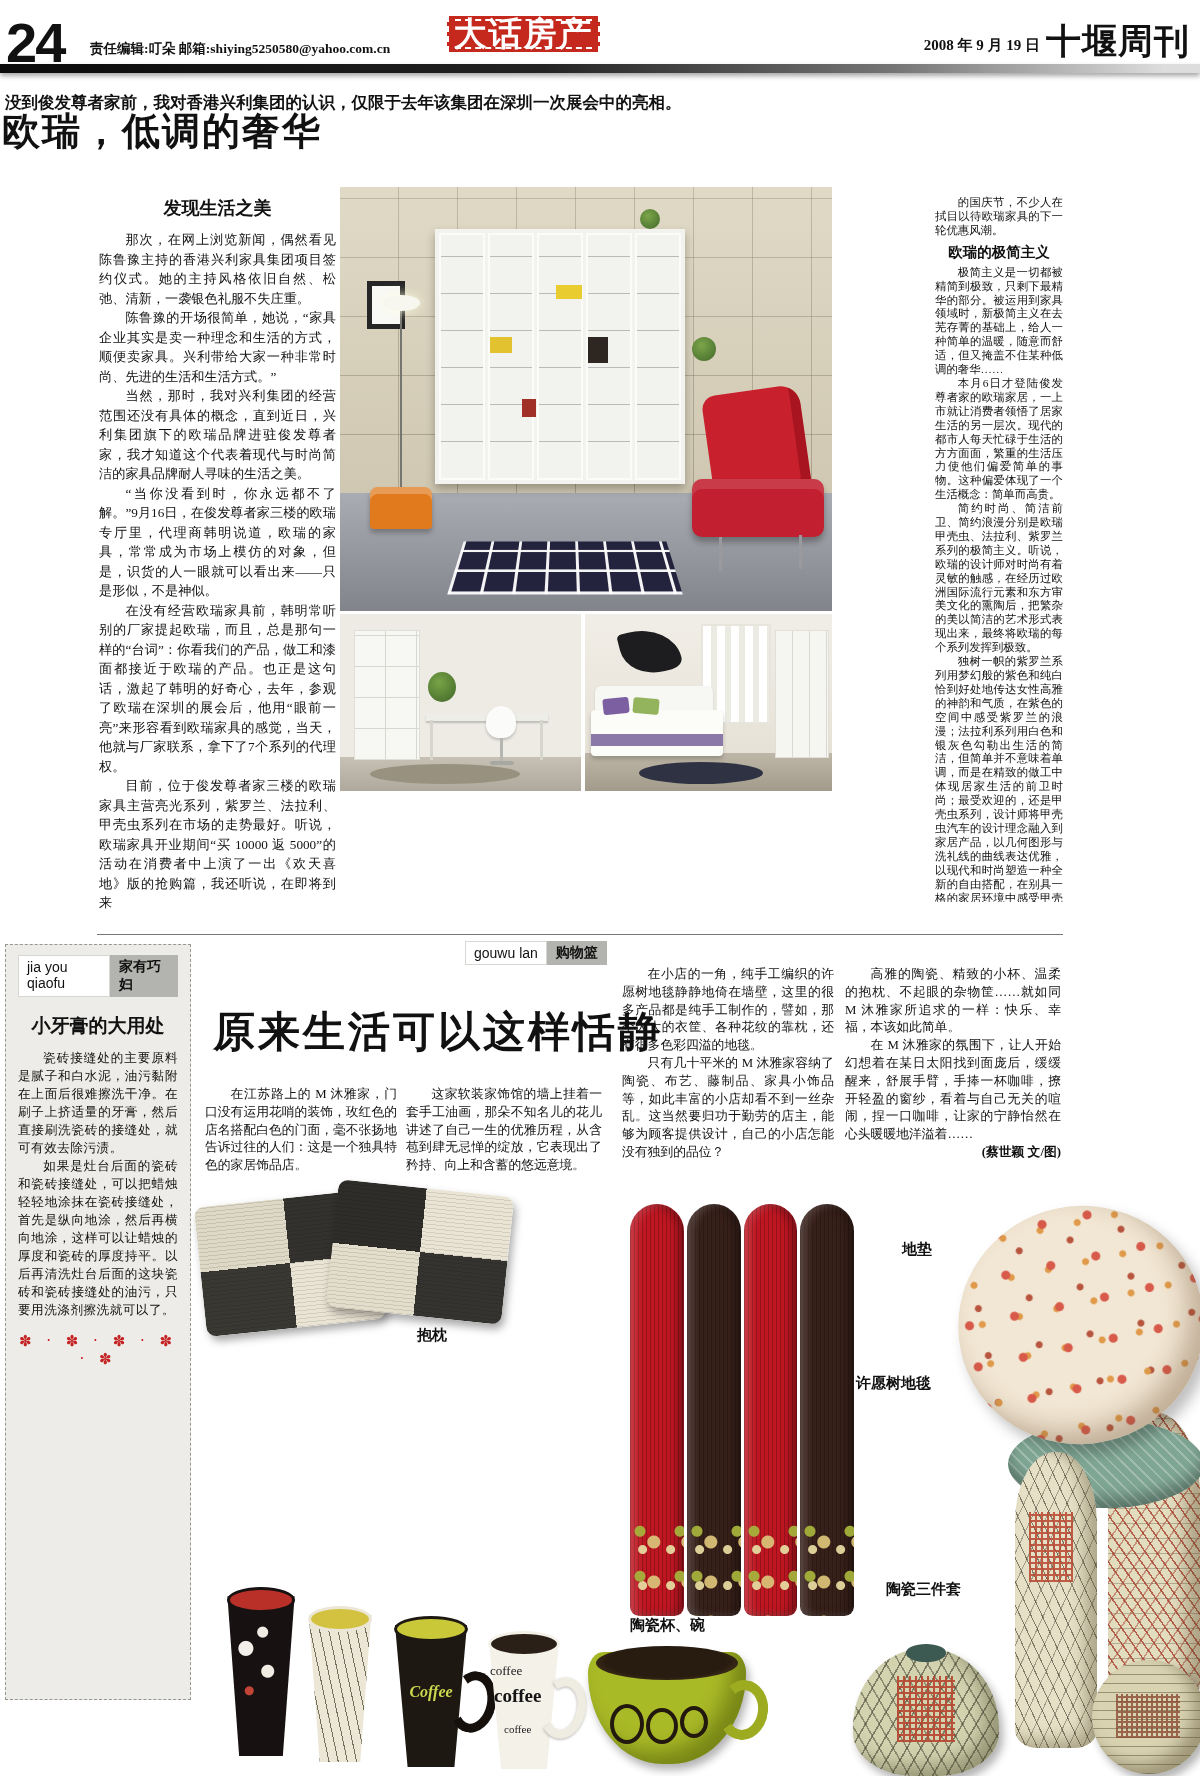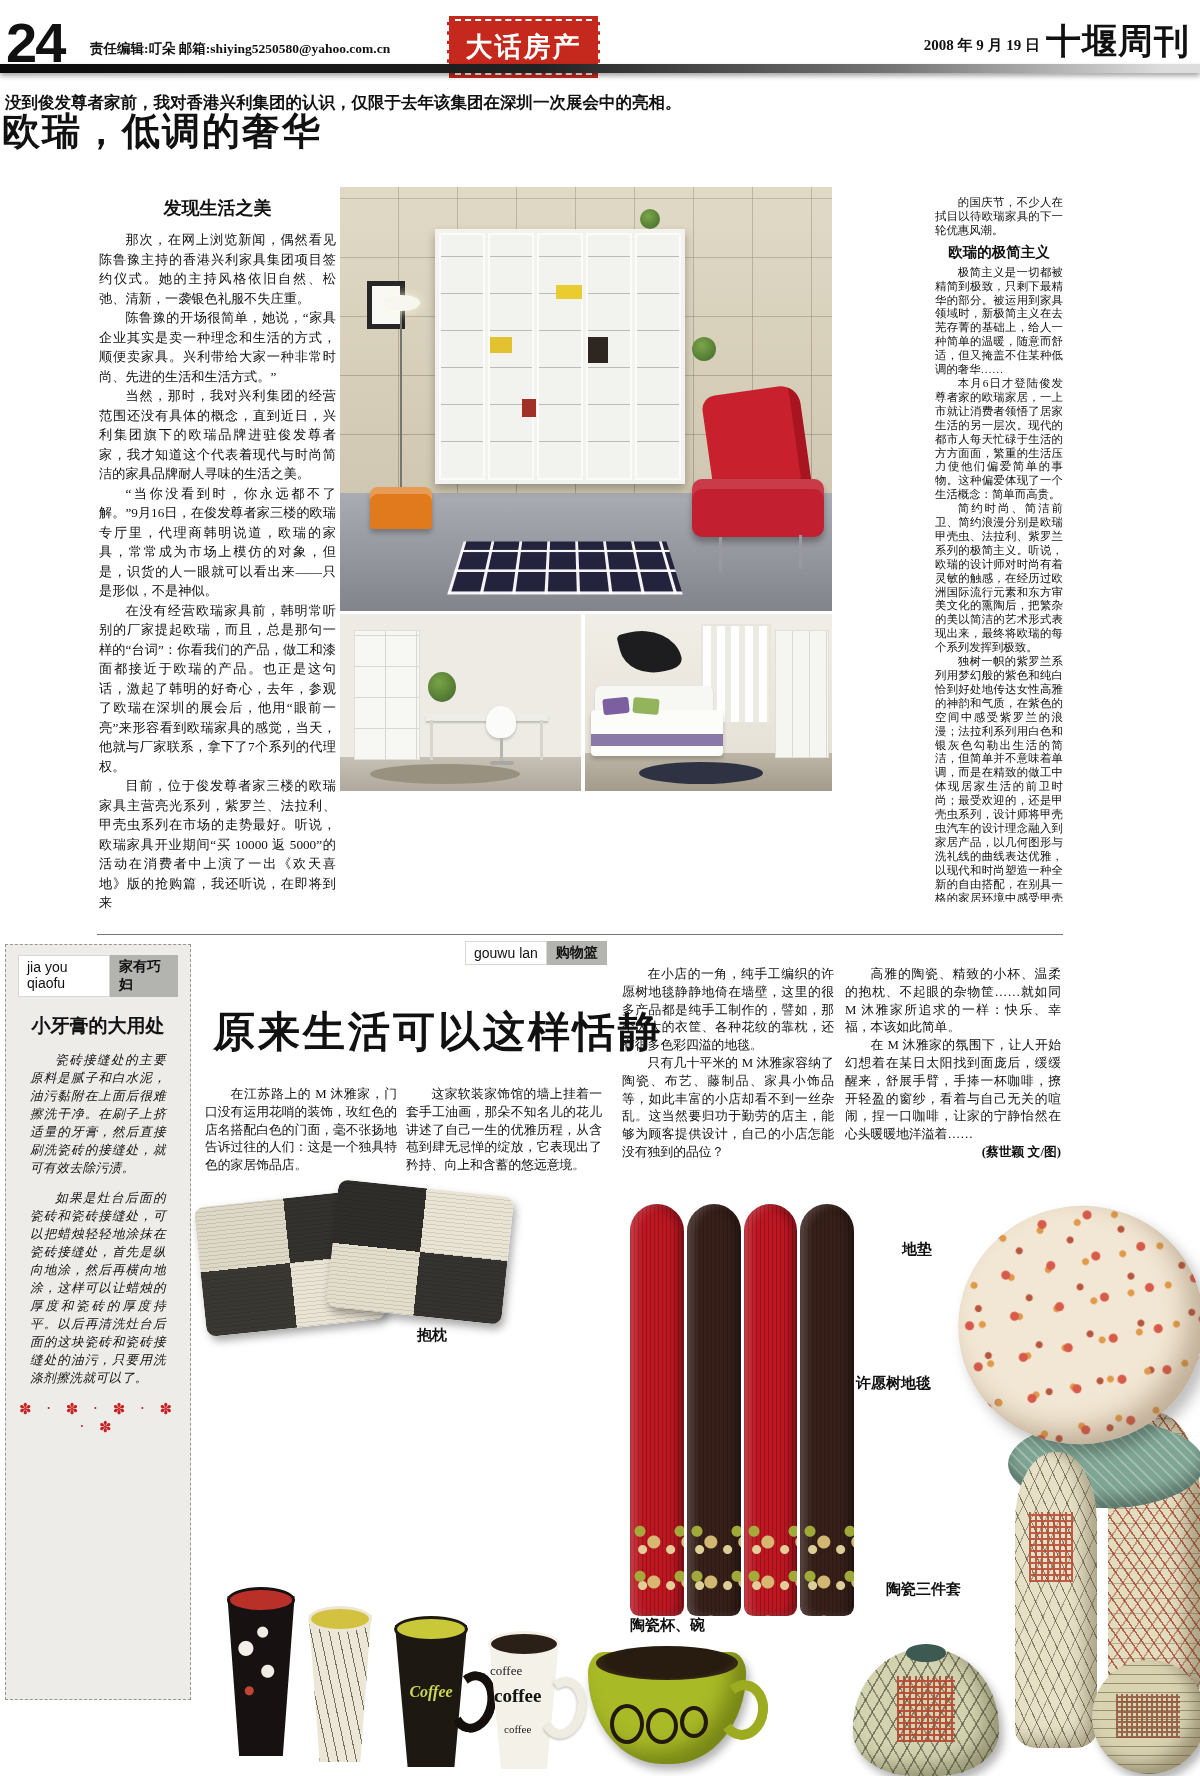--- a/index.html
+++ b/index.html
@@ -3,22 +3,22 @@
 <meta charset="utf-8">
 <style>
   html,body{margin:0;padding:0;background:#e9e9e9;}
   .page{position:relative;width:1200px;height:1776px;background:#fff;margin:0 auto;overflow:hidden;
         font-family:"Liberation Serif","DejaVu Serif",serif;color:#111;}
   .abs{position:absolute;}
 
   
   .pagenum{left:6px;top:10px;font:bold 56px "Liberation Sans","DejaVu Sans",sans-serif;letter-spacing:-2px;}
   .editor{left:90px;top:40px;font-weight:bold;font-size:13.5px;}
-  .banner{left:447px;top:16px;width:153px;height:62px;background:#c5281c;color:#fff;
-          display:flex;align-items:center;justify-content:center;font-size:27px;font-weight:bold;
+  .banner{left:447px;top:16px;width:153px;height:36px;background:#c5281c;color:#fff;
+          display:flex;align-items:center;justify-content:center;font-size:33px;font-weight:bold;
           box-sizing:border-box;border-left:2px dashed #fff;border-right:2px dashed #fff;letter-spacing:2px;}
   .banner::before,.banner::after{content:"";position:absolute;left:6px;right:6px;height:0;border-top:2px dashed #fff;}
   .banner::before{top:3px}.banner::after{bottom:3px}
   .hdate{left:888px;top:36px;width:152px;text-align:right;font-size:15px;font-weight:bold;}
   .masthead{left:1046px;top:18px;font-size:35px;font-weight:bold;letter-spacing:1px;}
   .hdr-rule{left:0;top:64px;width:1200px;height:9px;
             background:linear-gradient(90deg,#0a0a0a 0%,#222 45%,#777 75%,#ddd 97%);
             box-shadow:0 3px 5px rgba(0,0,0,.35);}
 
   
@@ -93,21 +93,21 @@
   .s2-blank{position:absolute;left:6px;top:120px;width:132px;height:12px;background:#8a78a8;}
   .s2-rug{position:absolute;left:54px;top:148px;width:124px;height:22px;background:#2e3242;border-radius:50%;}
 
   
   .sidebar{left:5px;top:944px;width:186px;height:756px;box-sizing:border-box;border:1px dashed #979792;
            background:#edece8;padding:10px 12px;}
   .sb-tags,.gw-tags{display:flex;align-items:stretch;font-family:"Liberation Sans","DejaVu Sans",sans-serif;}
   .tag-pin{background:#fff;border:1px solid #d8d8d2;padding:3px 8px;font-size:14px;}
   .tag-lab{background:#b3b3af;padding:3px 9px;font-size:14px;font-weight:bold;color:#111;}
   .sb-head{text-align:center;font-size:19px;font-weight:bold;margin:16px 0 10px 0;}
-  .sidebar p{margin:12px;font-size:12.6px;line-height:18px;text-align:justify;text-indent:2em;letter-spacing:.5px;font-style:italic;}
+  .sidebar p{margin:0;font-size:12.6px;line-height:18px;text-align:justify;text-indent:2em;letter-spacing:.5px;}
   .sb-flowers{color:#c42222;text-align:center;font-size:15px;letter-spacing:5px;margin:13px 0;font-family:"DejaVu Sans",sans-serif;}
 
   
   .gw-tags{left:465px;top:941px;}
   .shop-head{left:213px;top:1004px;font-size:42px;font-weight:600;letter-spacing:3px;}
   .scol{overflow:hidden;}
   .scol p{margin:0;font-size:12.8px;line-height:17.8px;text-align:justify;text-indent:2em;}
   .scol1{left:205px;top:1086px;width:192px;height:120px;}
   .scol2{left:406px;top:1086px;width:196px;height:120px;}
   .scol3{left:622px;top:966px;width:212px;height:240px;}

